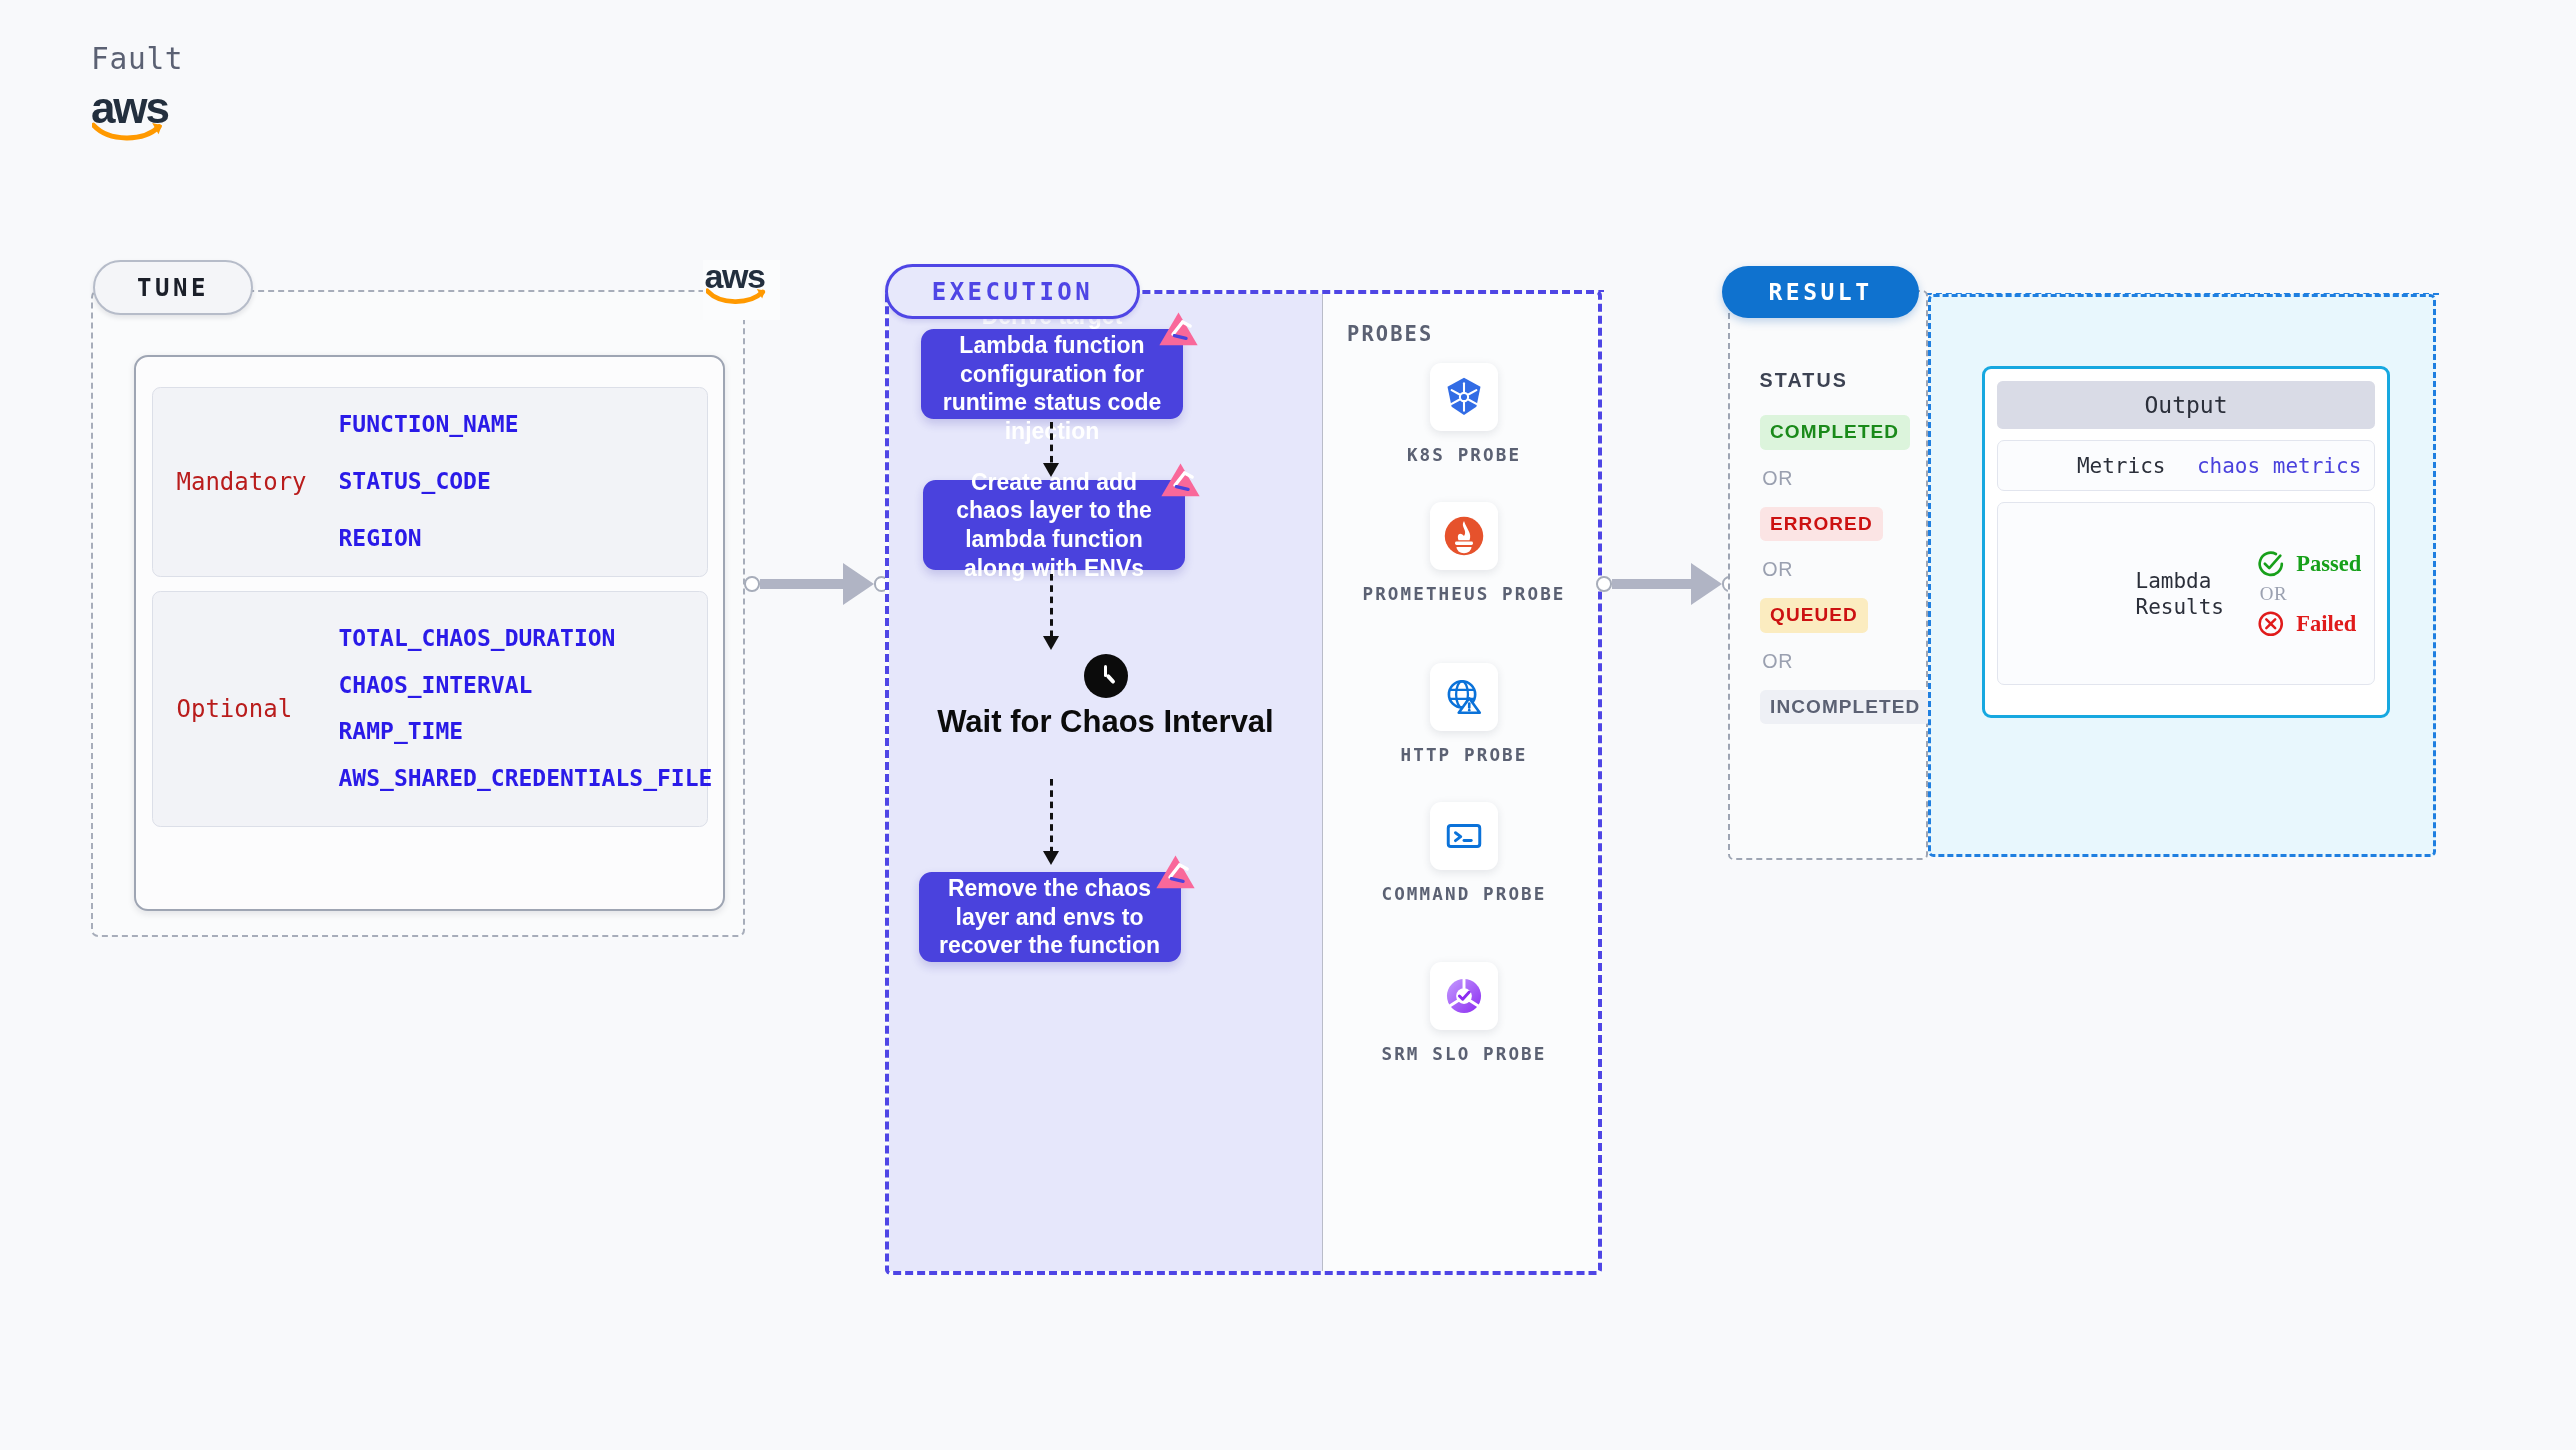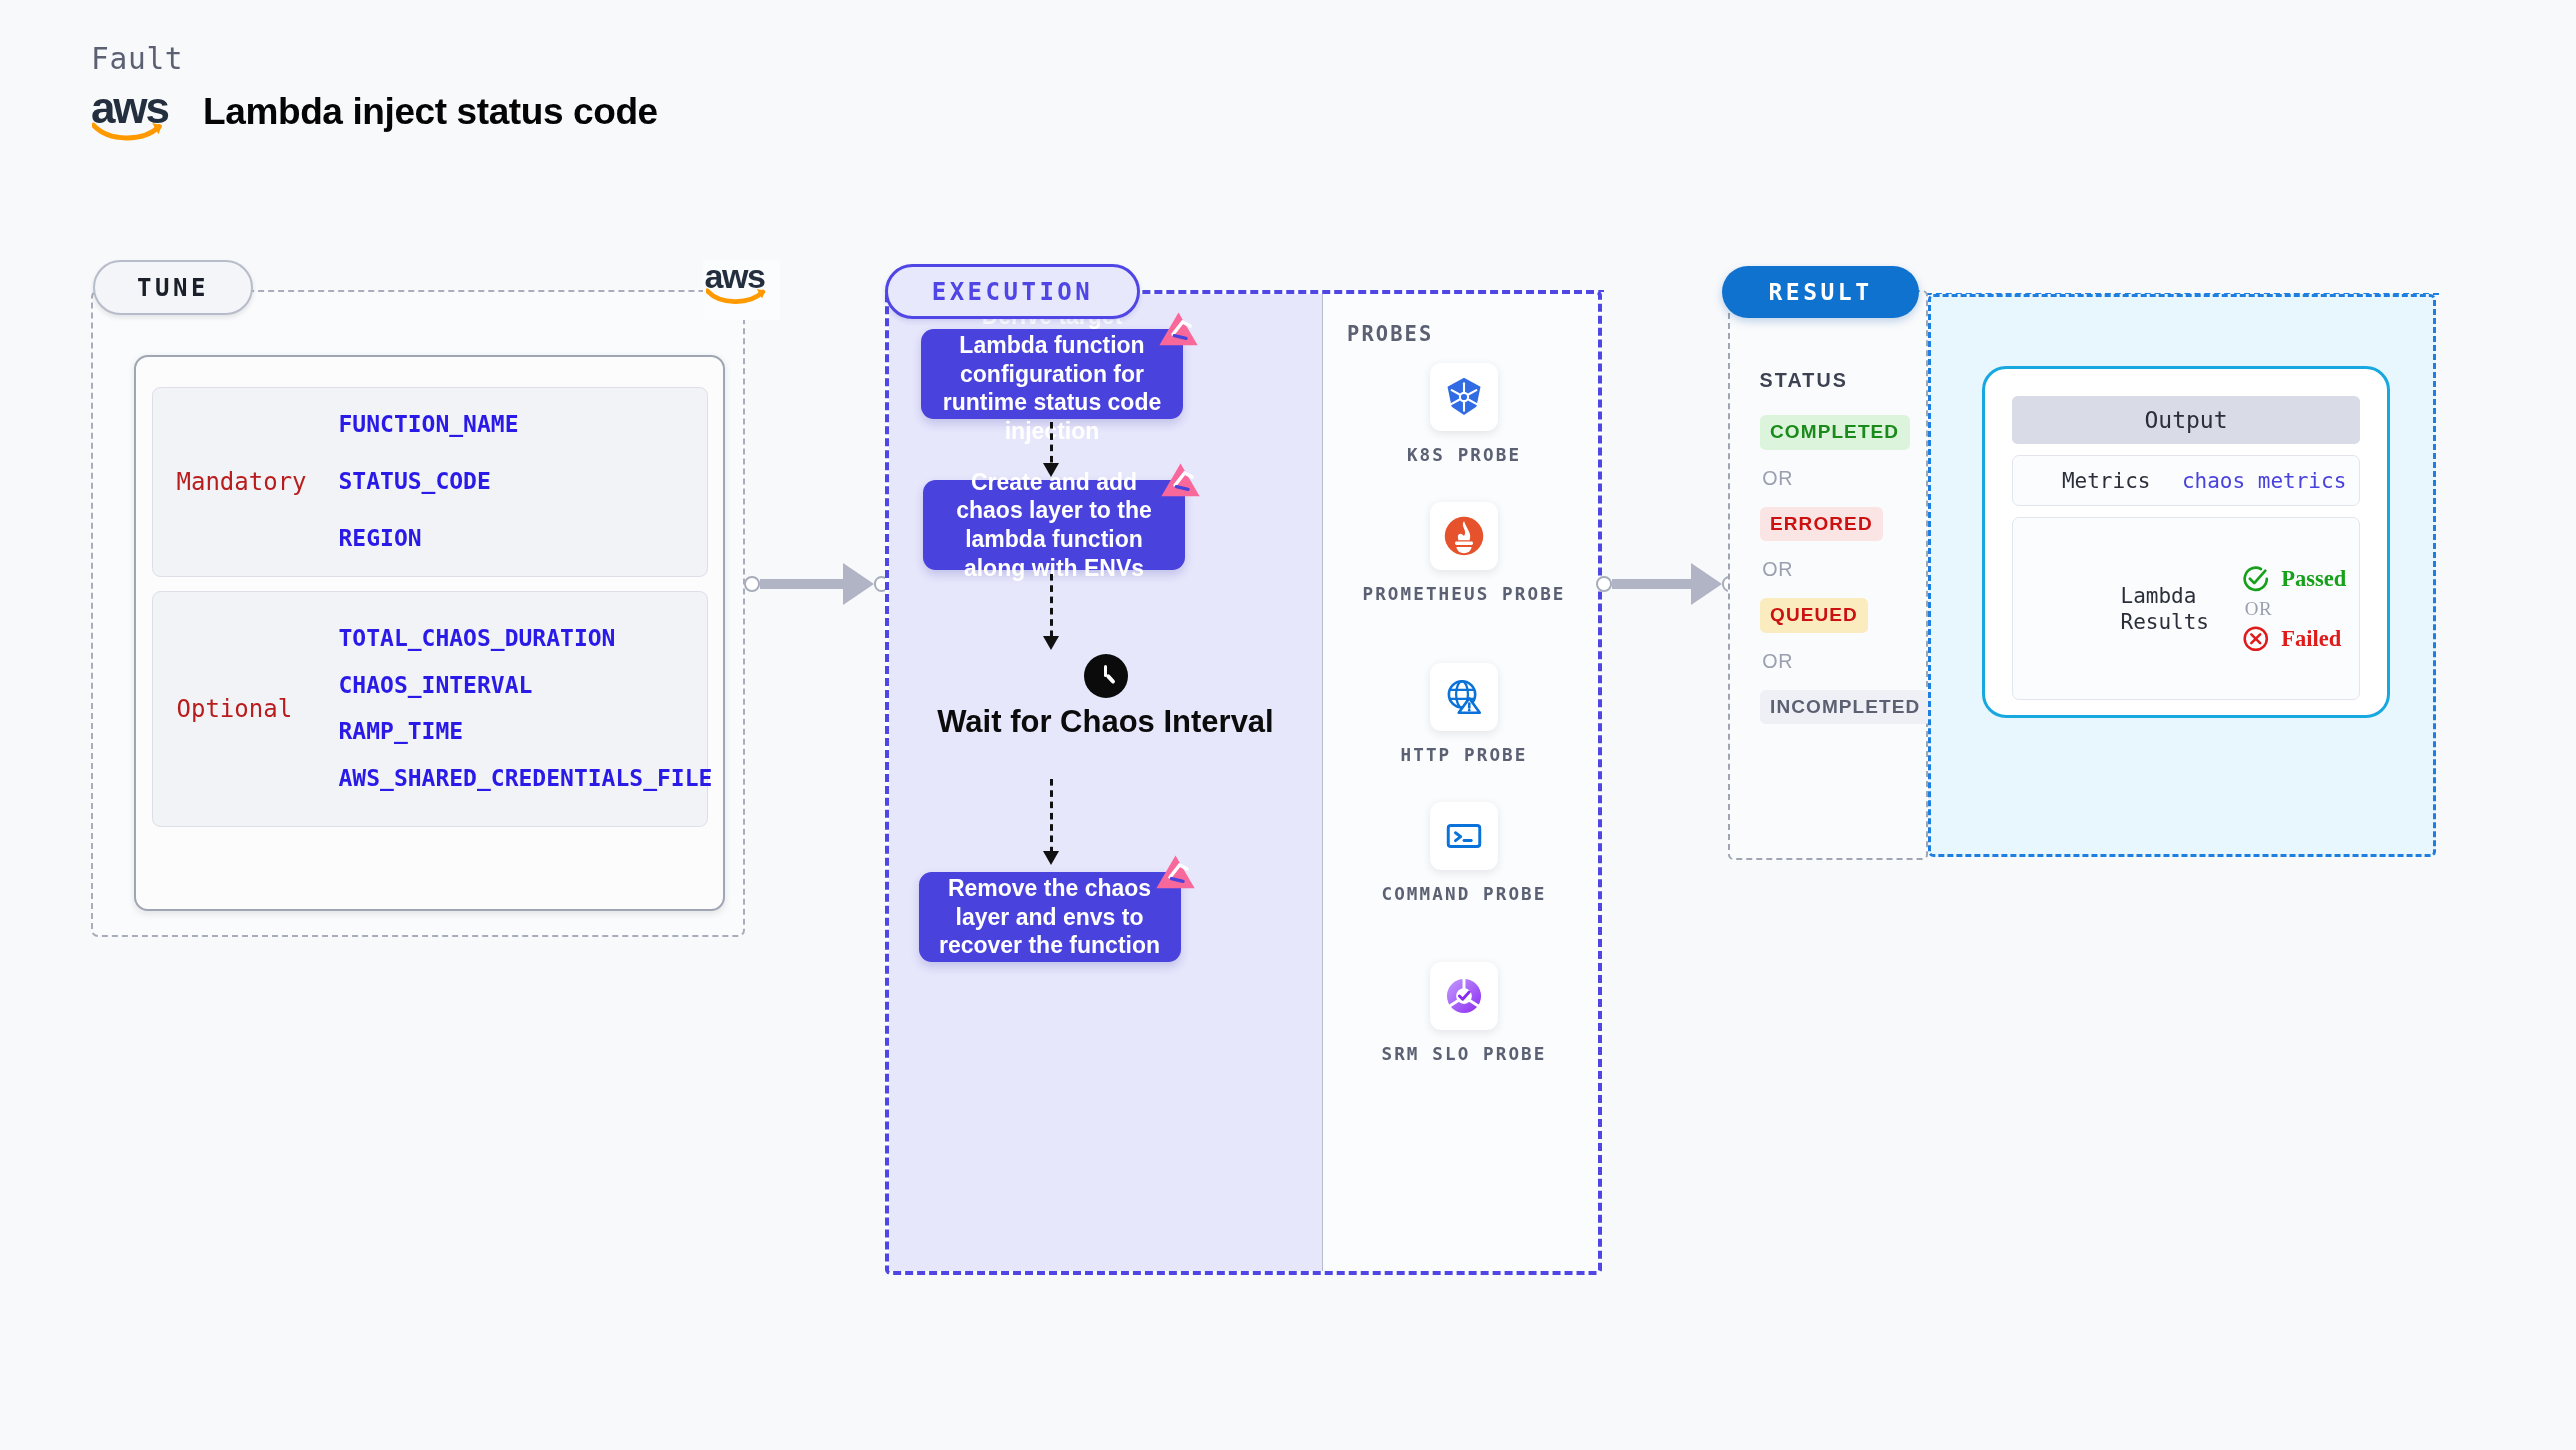--- a/index.html
+++ b/index.html
@@ -177,22 +177,22 @@
   }
   .status-stack{position:absolute;left:29.5px;top:123px;display:flex;flex-direction:column;}
   .status-badge{
     display:inline-block;border-radius:5.6px;padding:6.3px 10.5px;
     font-size:19px;font-weight:700;letter-spacing:1.1px;align-self:flex-start;
   }
   .or-text{font-size:19.7px;color:#9aa0b0;margin:17px 0 17px 2.8px;letter-spacing:0.7px;}
 
   #output-card{
     position:absolute;left:51px;top:69px;width:408px;height:352px;
-    background:#fff;border:3.5px solid #17a8e0;border-radius:24px;
-    box-sizing:border-box;padding:27px;
+    background:#fff;border:3.5px solid #17a8e0;border-radius:9px;
+    box-sizing:border-box;padding:12px;
   }
   #output-title{
     height:48px;background:#d9dbe6;border-radius:5.6px;
     display:flex;align-items:center;justify-content:center;
     font-family:"DejaVu Sans Mono","Liberation Mono",monospace;
     font-size:23px;color:#2b2f3a;
   }
   .out-row{
     margin-top:11.3px;background:#fbfcfe;border:1.4px solid #e2e5ee;border-radius:7px;
     box-sizing:border-box;display:flex;align-items:center;padding:11.3px 12.7px;justify-content:flex-end;
@@ -235,21 +235,20 @@
 <div id="header">
   <div id="fault-label">Fault</div>
   <div id="header-row">
     <div id="aws-logo">
       <div class="aws-word">aws</div>
       <svg class="aws-smile" width="77" height="21" viewBox="0 0 110 30">
         <path d="M2 6 C 24 30, 74 30, 96 8" stroke="#ff9900" stroke-width="7" fill="none" stroke-linecap="round"></path>
         <path d="M86 3 L100 6 L95 19 Z" fill="#ff9900"></path>
       </svg>
     </div>
-    <div id="page-title">Lambda inject status code</div>
   </div>
 </div>
 
 <div class="leader" id="tune-leader"></div>
 <div class="pill" id="tune-pill">TUNE</div>
 
 <div id="aws-badge">
   <div class="aws-word">aws</div>
   <svg class="aws-smile" width="65" height="18.3" viewBox="0 0 110 30">
     <path d="M2 6 C 24 30, 74 30, 96 8" stroke="#ff9900" stroke-width="8" fill="none" stroke-linecap="round"></path>

